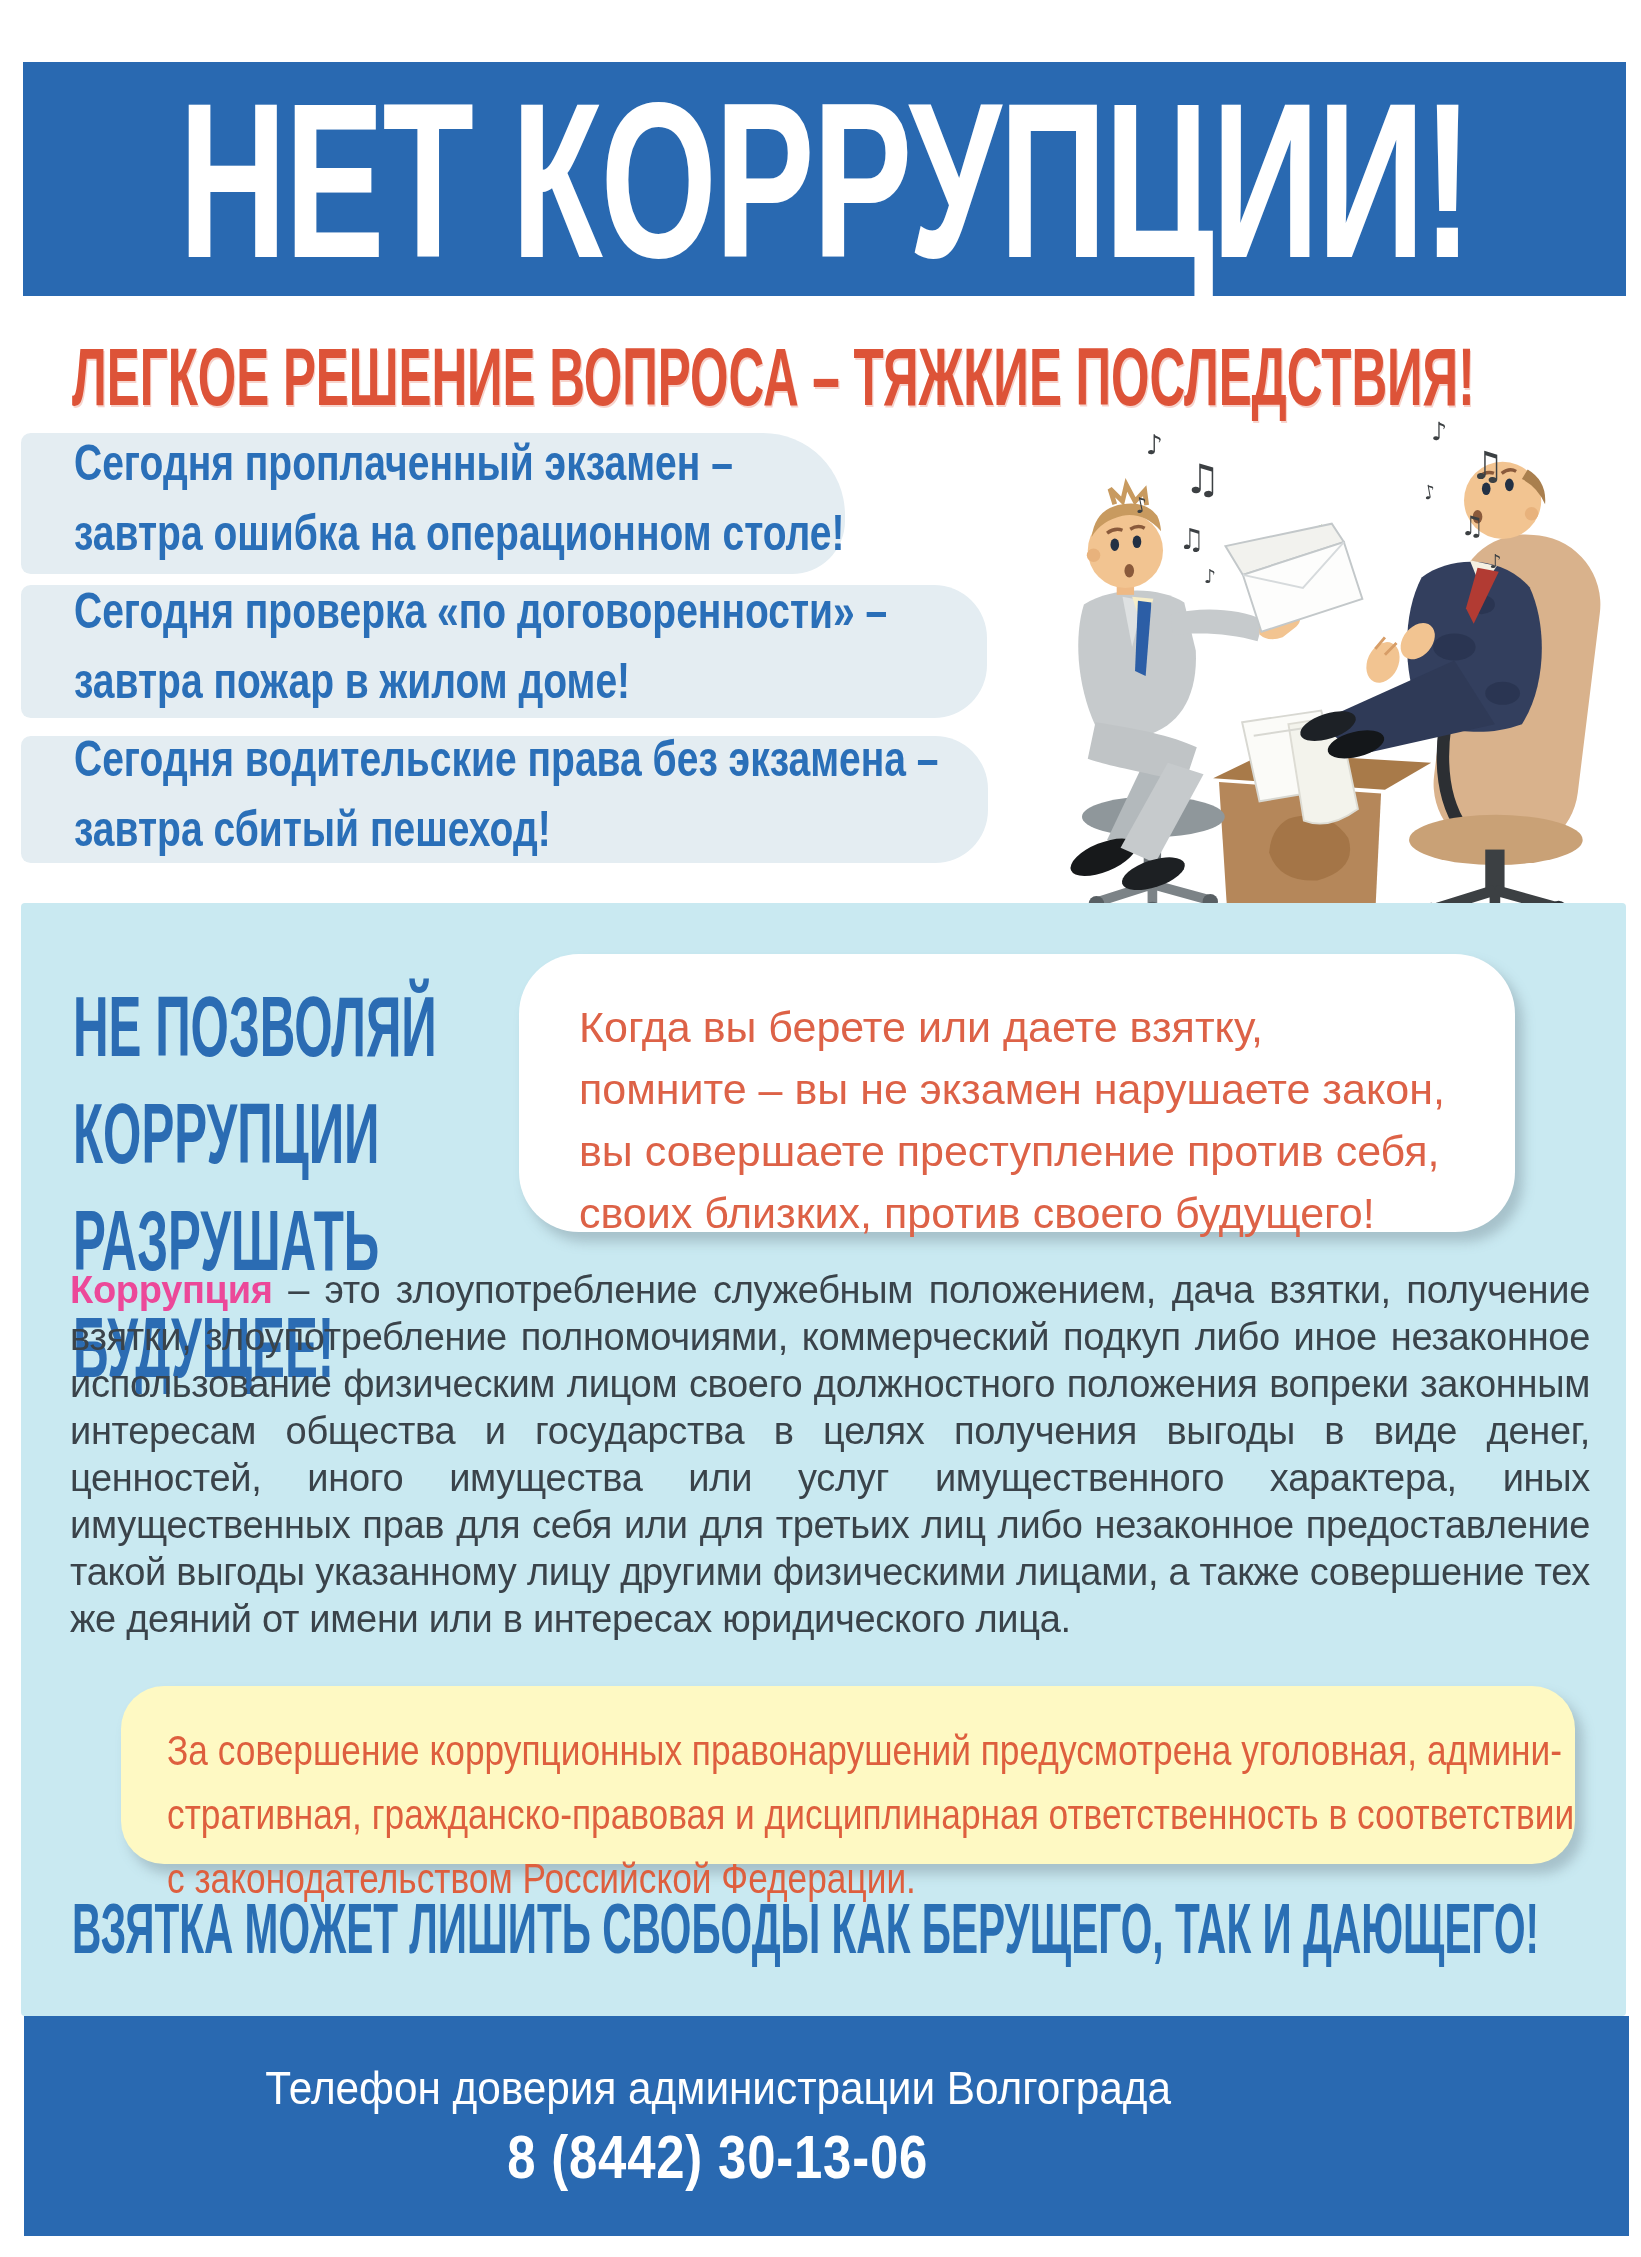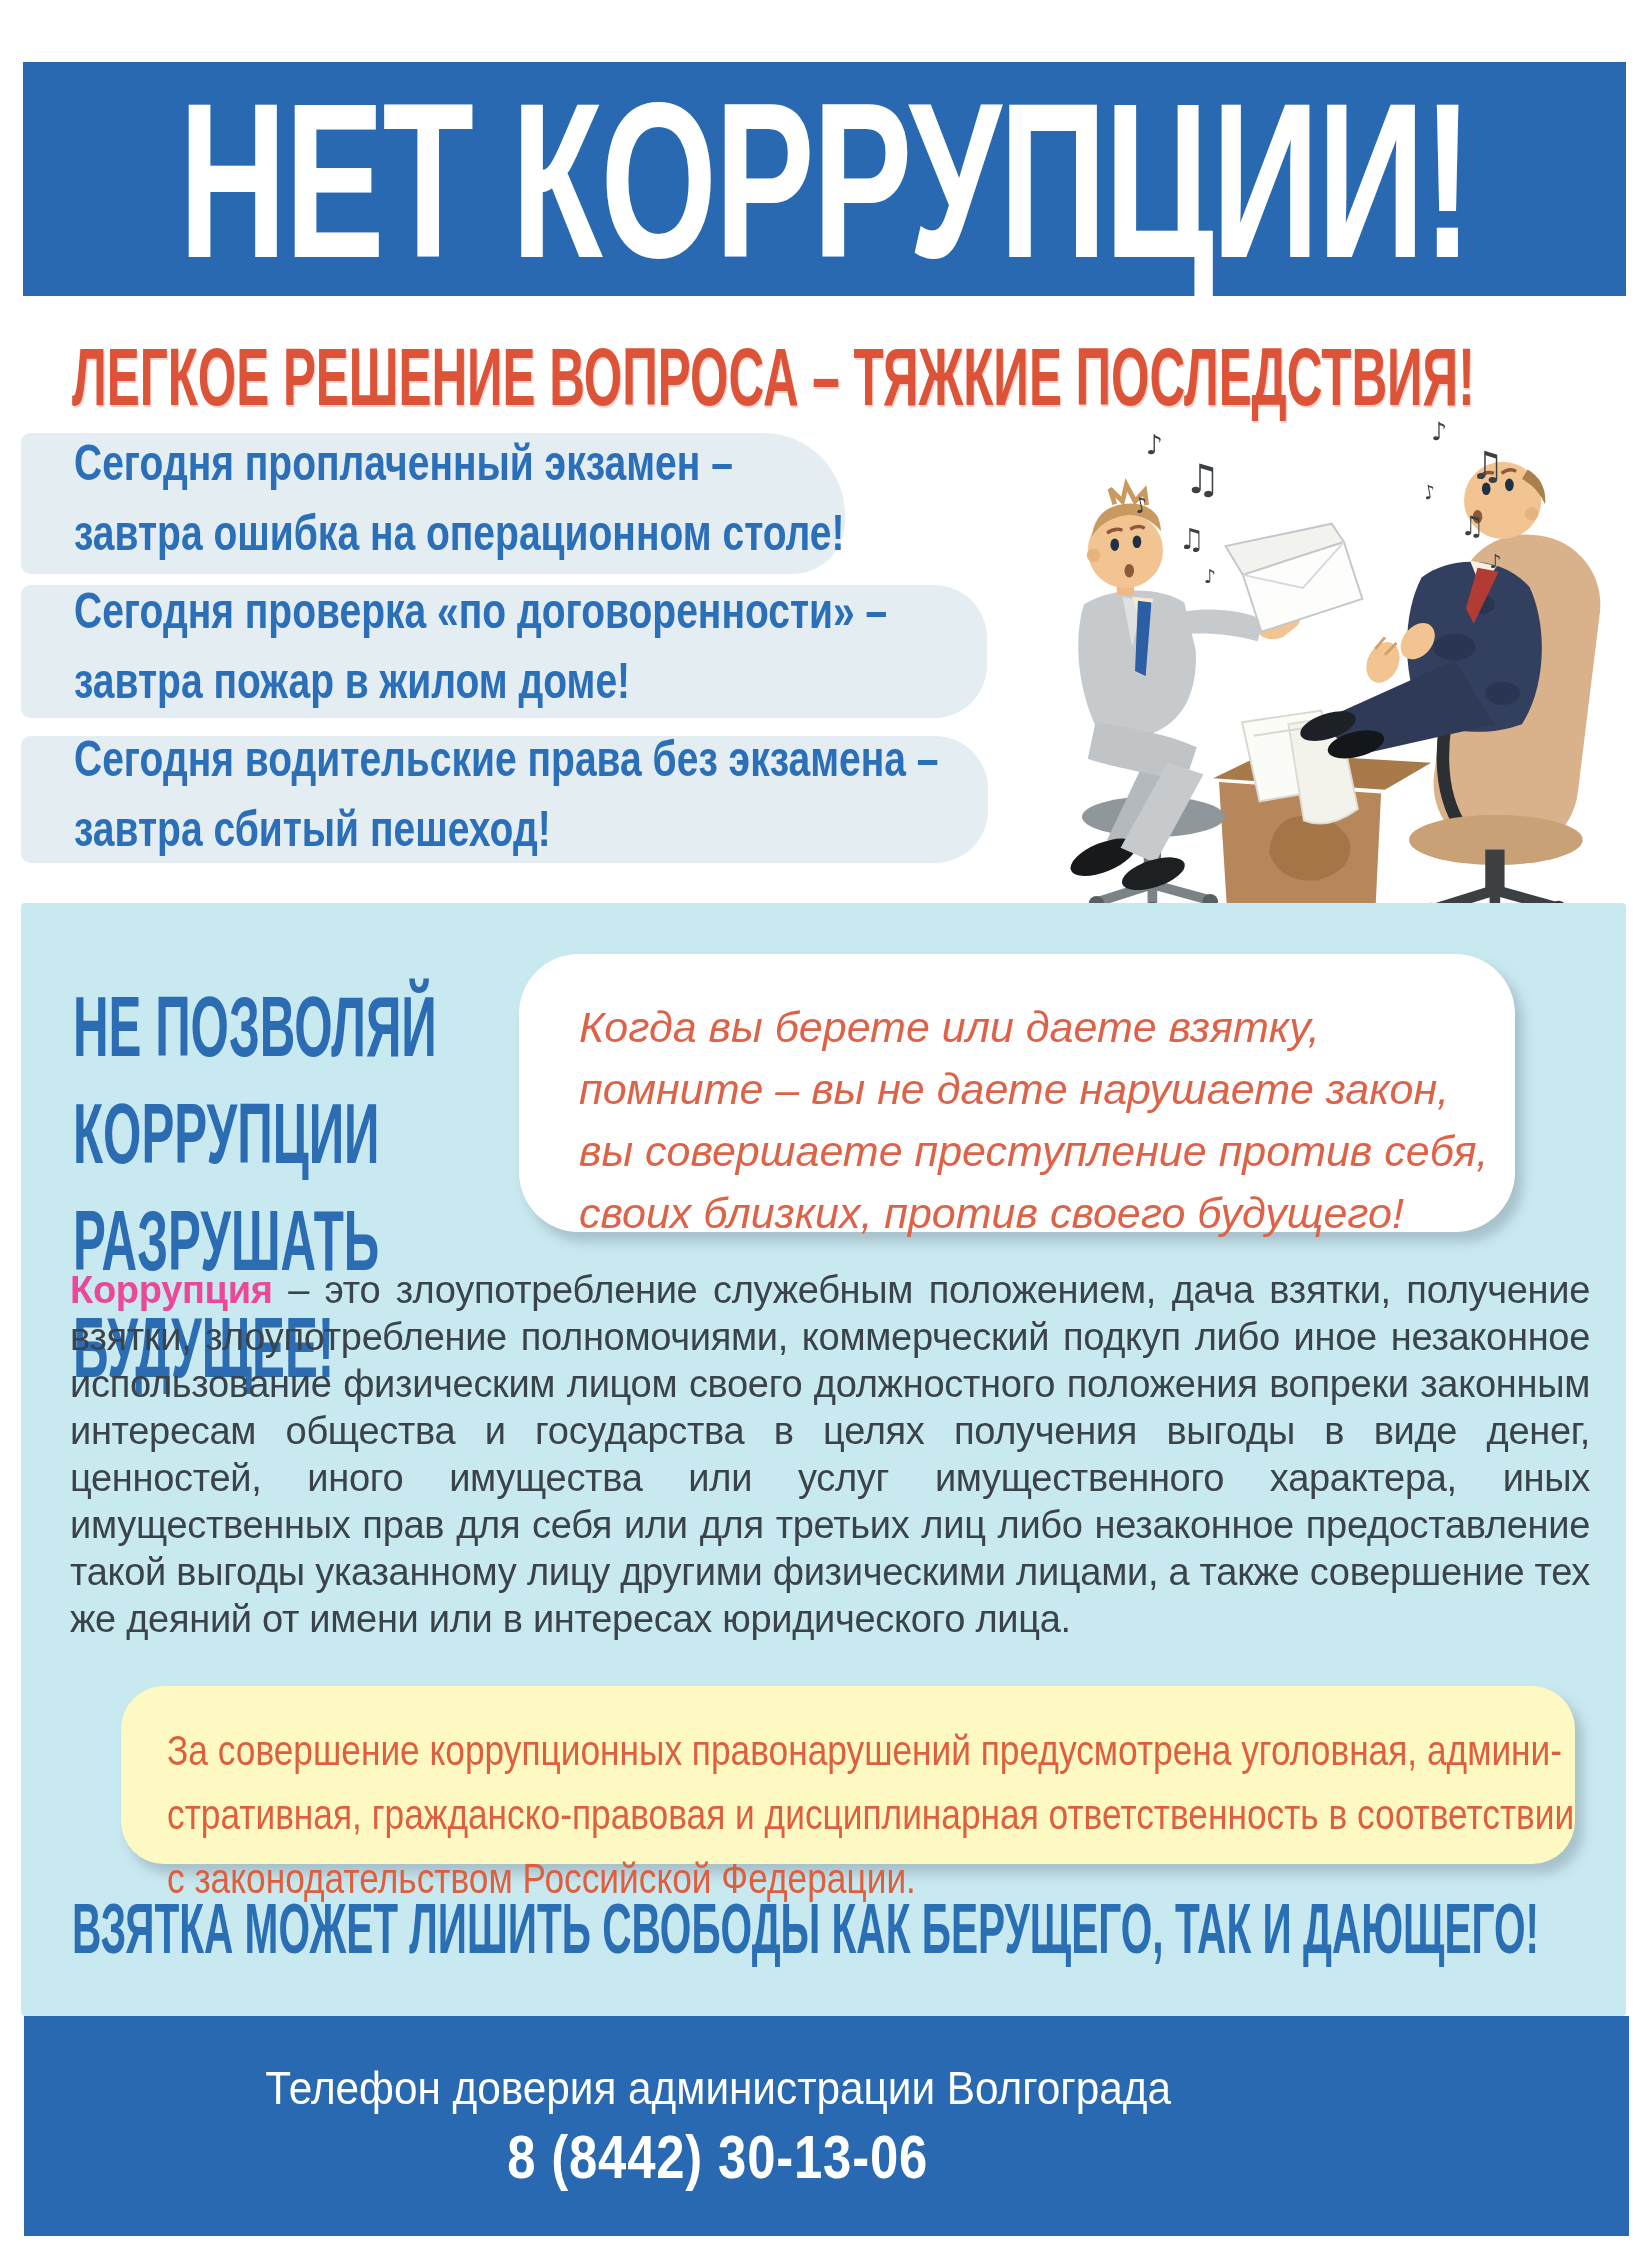--- a/index.html
+++ b/index.html
@@ -52,21 +52,21 @@
   .dont-allow{left:73px;top:985px;width:425px;}
   .da-line{line-height:83px;}
   .da-line .cond{font-size:85px;font-weight:bold;color:#2b6cb3;transform:scaleX(0.58);}
 
   .quote-box{
     left:519px;top:954px;width:996px;height:278px;background:#ffffff;border-radius:60px;
     box-shadow:7.7px 9.7px 11.6px rgba(110,130,140,0.38);
     box-sizing:border-box;padding:42px 39px 0 60px;
   }
   .quote-line{
-    font-size:43px;font-style:italic;color:#dd6247;line-height:62px;white-space:nowrap;
+    font-size:43px;color:#dd6247;line-height:62px;white-space:nowrap;
   }
 
   .definition{
     left:70px;top:1267px;width:1520px;
     font-size:38px;line-height:47px;color:#3a434a;text-align:justify;
     letter-spacing:-0.3px;
   }
   .definition b{color:#ec4899;}
 
   .law-box{
@@ -229,21 +229,21 @@
 
   <div class="abs dont-allow">
     <div class="da-line"><span class="cond">НЕ ПОЗВОЛЯЙ</span></div>
     <div class="da-line"><span class="cond">КОРРУПЦИИ</span></div>
     <div class="da-line"><span class="cond">РАЗРУШАТЬ</span></div>
     <div class="da-line"><span class="cond">БУДУЩЕЕ!</span></div>
   </div>
 
   <div class="abs quote-box">
     <div class="quote-line">Когда вы берете или даете взятку,</div>
-    <div class="quote-line">помните – вы не даете нарушаете закон,</div>
+    <div class="quote-line">помните – вы не экзамен нарушаете закон,</div>
     <div class="quote-line">вы совершаете преступление против себя,</div>
     <div class="quote-line">своих близких, против своего будущего!</div>
   </div>
 
   <div class="abs definition">
     <b>Коррупция</b><span> – это злоупотребление служебным положением, дача взятки, получение взятки, злоупотребление полномочиями, коммерческий подкуп либо иное незаконное использование физическим лицом своего должностного положения вопреки законным интересам общества и государства в целях получения выгоды в виде денег, ценностей, иного имущества или услуг имущественного характера, иных имущественных прав для себя или для третьих лиц либо незаконное предоставление такой выгоды указанному лицу другими физическими лицами, а также совершение тех же деяний от имени или в интересах юридического лица.</span>
   </div>
 
   <div class="abs law-box">
     <div class="law-line"><span class="cond">За совершение коррупционных правонарушений предусмотрена уголовная, админи-</span></div>

